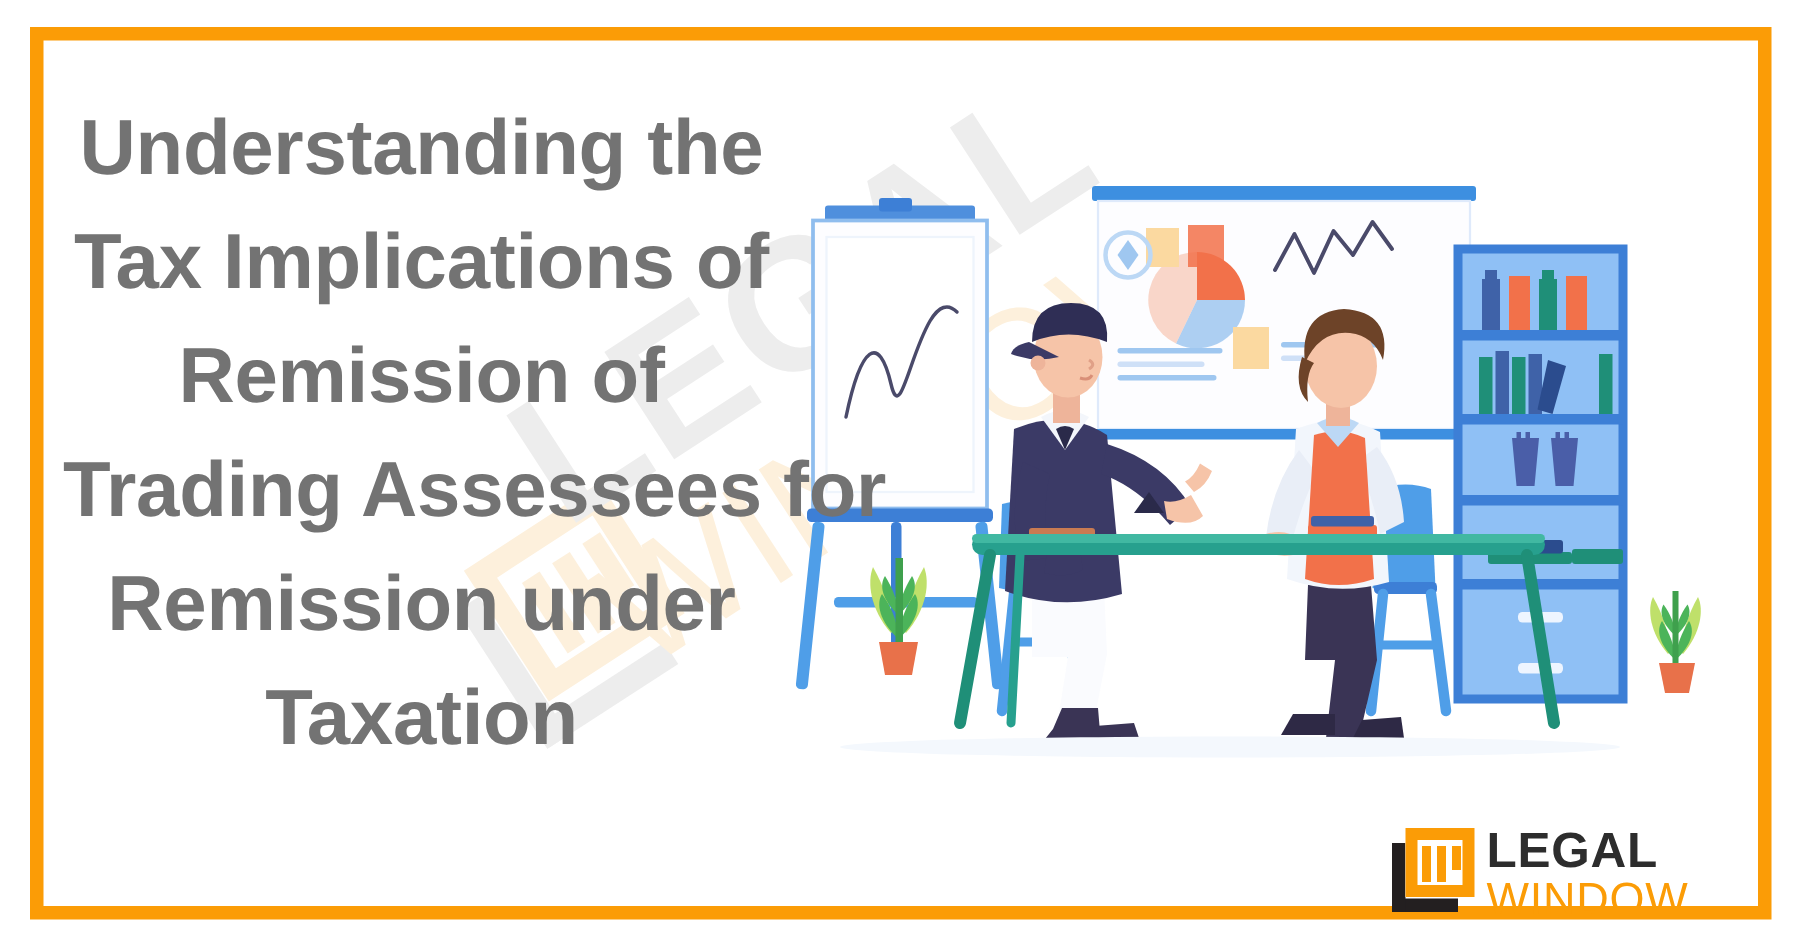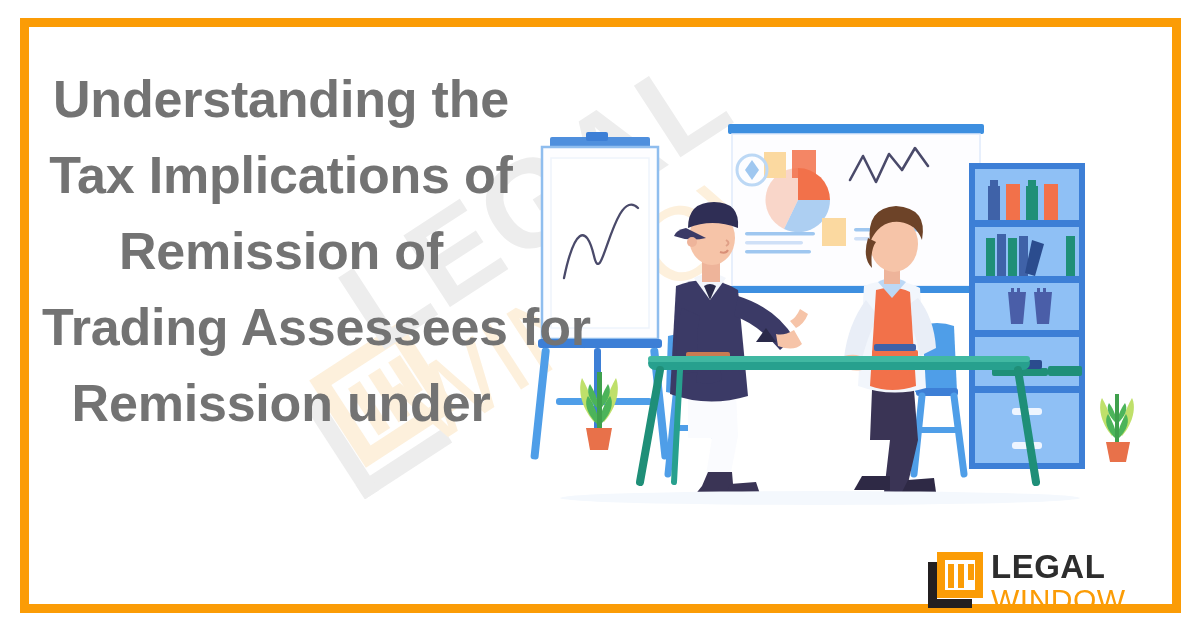--- a/index.html
+++ b/index.html
@@ -173,20 +173,21 @@
     <div class="wm-text-legal">LEGAL</div>
     <div class="wm-text-window">WINDOW</div>
   </div>
 
   <div class="headline">
     <span class="ln">Understanding the</span>
     <span class="ln">Tax Implications of</span>
     <span class="ln">Remission of</span>
     <span class="ln">Trading Assessees for</span>
     <span class="ln">Remission under</span>
+    <span class="ln">Taxation</span>
   </div>
 
   <div class="illustration">
     <svg width="660" height="400" viewBox="0 0 660 400" xmlns="http://www.w3.org/2000/svg">
       <defs>
         <clipPath id="boardClip">
             <rect x="212" y="22" width="248" height="152" rx="2"></rect>
           </clipPath>
       </defs>
 

